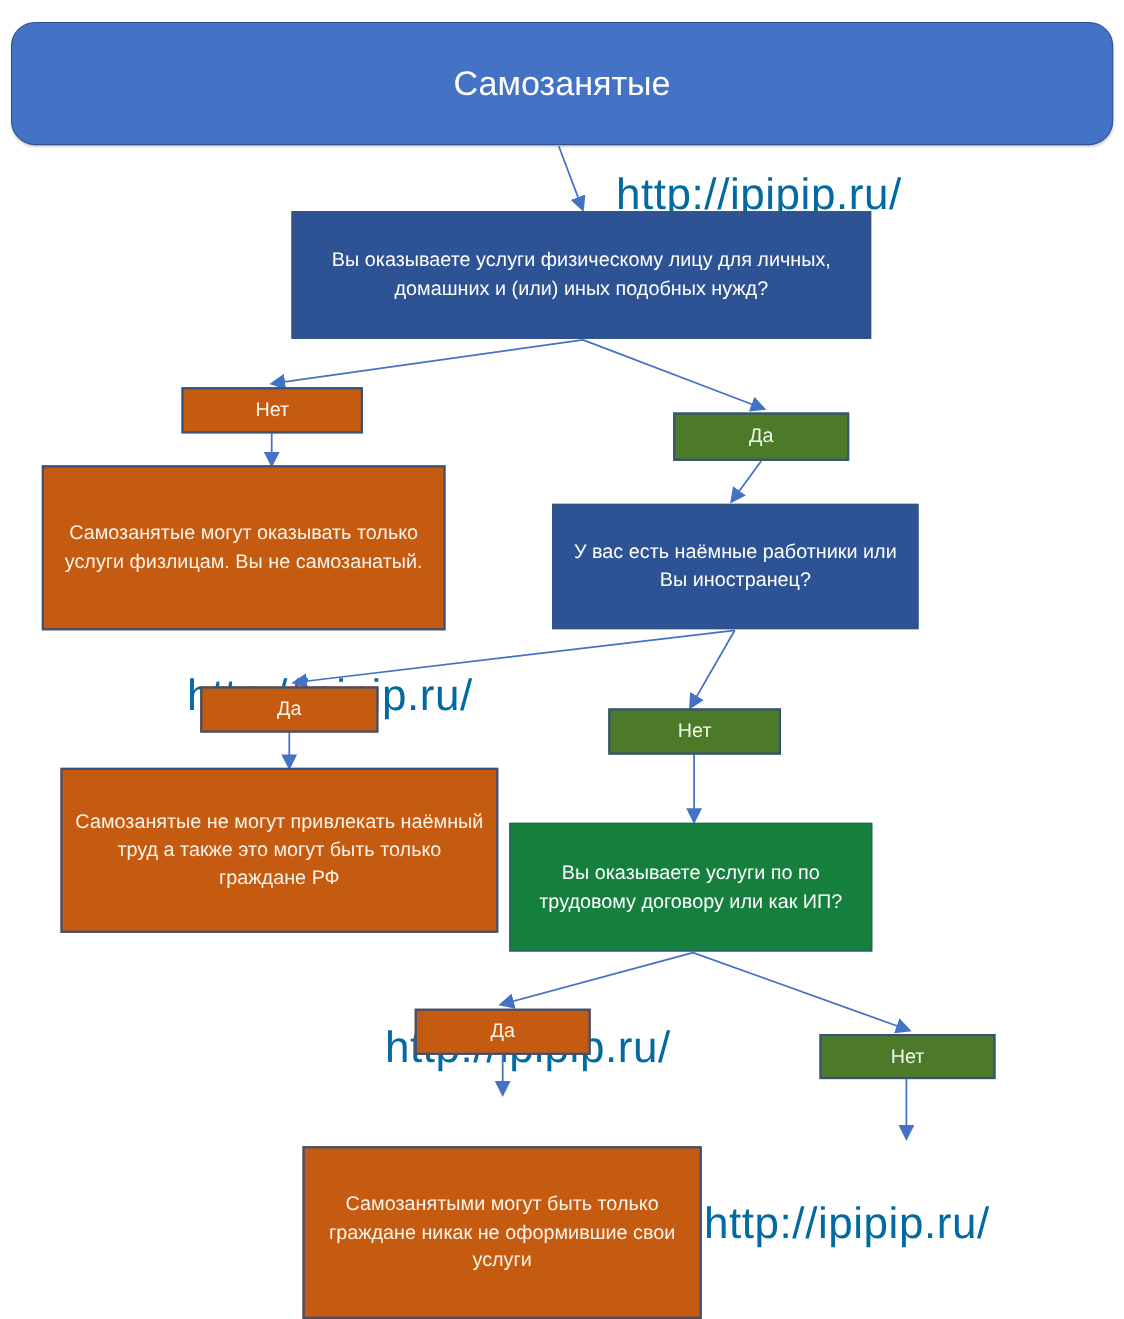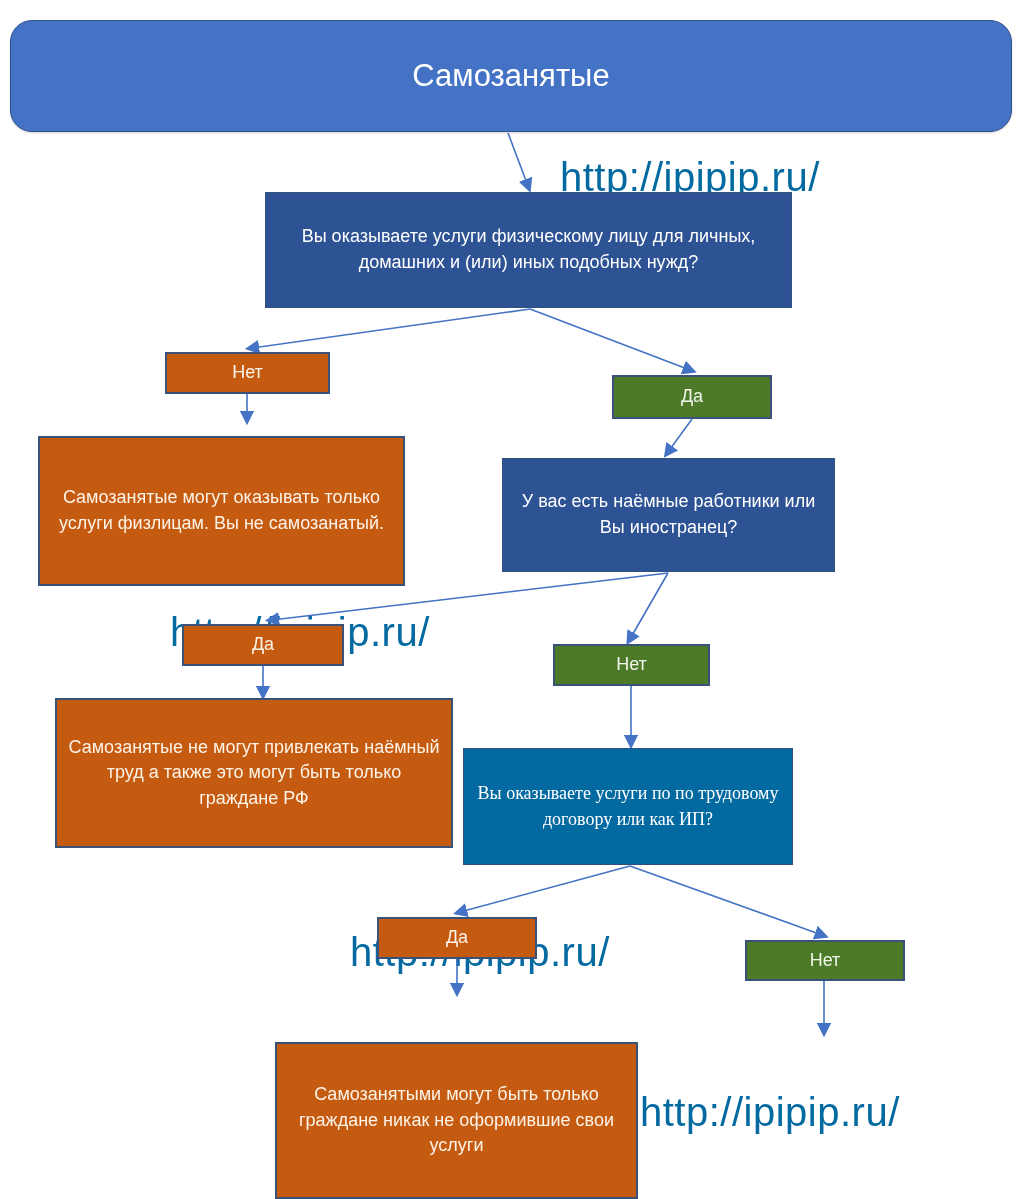--- a/index.html
+++ b/index.html
@@ -57,23 +57,22 @@
     border-radius:22px;
     font-size:31px;
     box-shadow:0 1px 2px rgba(0,0,0,0.18);
   }
   .q-node{
     background:#2E5395;
     border:1px solid #31507E;
     font-size:18px;
   }
   .q-node.dark{
-    background:#0369a1;
+    background:#15803d;
     border:1px solid #31507E;
-    font-family:Liberation Serif, serif;
   }
   .yes-orange,.no-orange{
     background:#C55A11;
     border:2px solid #3A5278;
     font-size:18px;
     color:#FDF3E7;
   }
   .result-orange{
     background:#C55A11;
     border:2px solid #3A5278;
@@ -148,21 +147,21 @@
   </div>
 
   <div class="node no-orange" style="left:165px;top:352px;width:165px;height:42px;">
     <span>Нет</span>
   </div>
 
   <div class="node yes-green" style="left:612px;top:375px;width:160px;height:44px;">
     <span>Да</span>
   </div>
 
-  <div class="node result-orange" style="left:38px;top:436px;width:367px;height:150px;">
+  <div class="node result-orange" style="left:38px;top:423px;width:367px;height:150px;">
     <span>Самозанятые могут оказывать только услуги физлицам. Вы не самозанатый.</span>
   </div>
 
   <div class="node q-node" style="left:502px;top:458px;width:333px;height:114px;">
     <span>У вас есть наёмные работники или Вы иностранец?</span>
   </div>
 
   <div class="node yes-orange" style="left:182px;top:624px;width:162px;height:42px;">
     <span>Да</span>
   </div>

